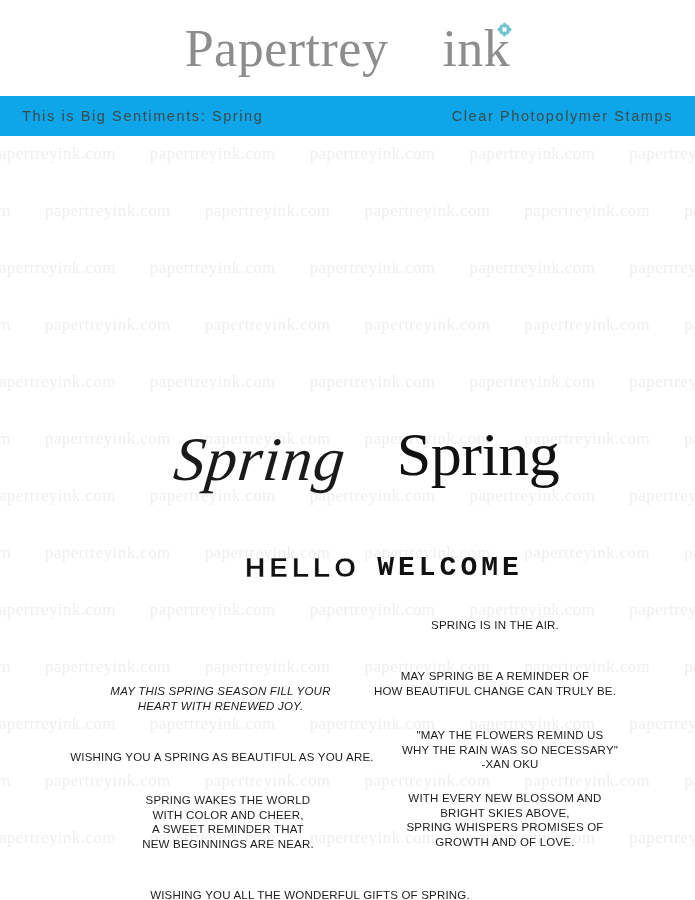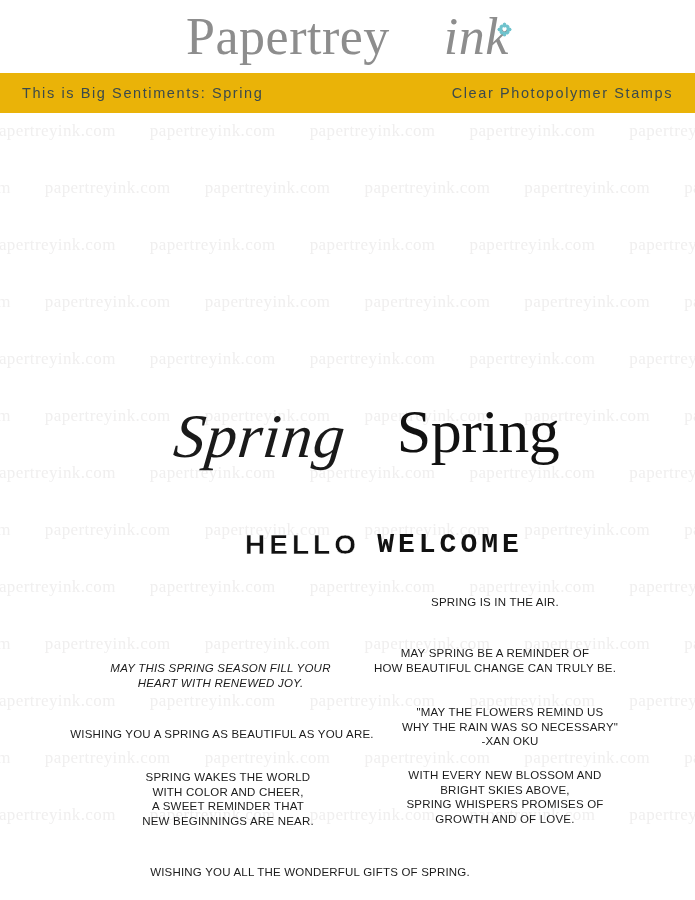--- a/index.html
+++ b/index.html
@@ -10,55 +10,54 @@
     width: 695px;
     height: 900px;
     background: #ffffff;
     font-family: "Liberation Sans", sans-serif;
     overflow: hidden;
     position: relative;
   }
 
   
   .brand {
-    height: 73px;
+    height: 96px;
     display: flex;
     align-items: center;
     justify-content: center;
     position: relative;
   }
   .brand-logo {
     font-family: "Liberation Serif", serif;
     font-size: 52px;
     color: #8d8d8d;
     letter-spacing: 0.5px;
     white-space: nowrap;
     display: flex;
     align-items: baseline;
     gap: 12px;
   }
   .brand-logo .word-1 { font-weight: 400; }
   .brand-logo .word-2 {
-    font-style: italic;
     font-weight: 400;
     margin-left: 42px;
   }
   .brand-flower {
     position: absolute;
     top: 22px;
     left: 497px;
     width: 15px;
     height: 15px;
     color: #6fc3cd;
   }
 
   
   .titlebar {
     height: 40px;
-    background: #eab308;
+    background: #0ea5e9;
     display: flex;
     align-items: center;
     justify-content: space-between;
     padding: 0 22px;
     box-sizing: border-box;
   }
   .titlebar .t-left,
   .titlebar .t-right {
     font-family: "Liberation Sans", sans-serif;
     font-size: 14.5px;

